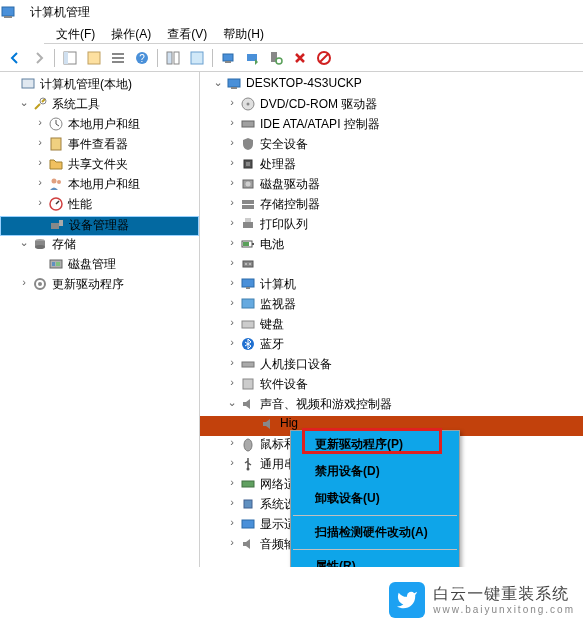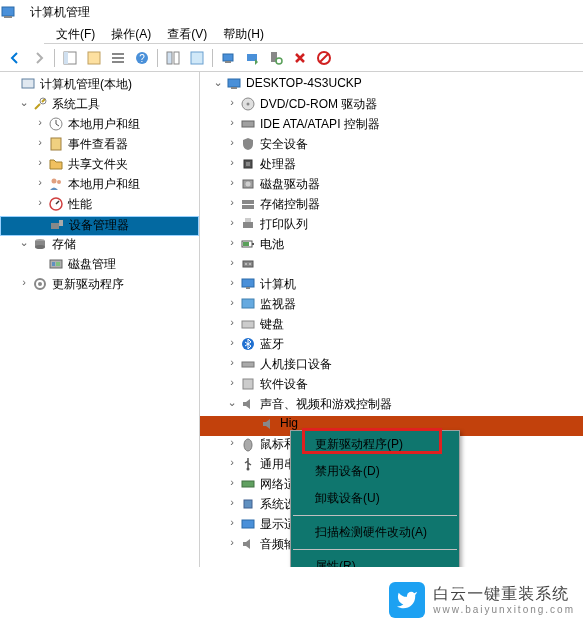--- a/index.html
+++ b/index.html
@@ -27,21 +27,21 @@
     .tree-icon { width: 16px; height: 16px; margin-right: 4px; display: inline-flex; align-items: center; justify-content: center; }
     .tree-label { padding-right: 6px; }
     .ind-0 { padding-left: 4px; }
     .ind-1 { padding-left: 16px; }
     .ind-2 { padding-left: 32px; }
     
     .r-ind-0 { padding-left: 10px; }
     .r-ind-1 { padding-left: 24px; }
     .r-ind-2 { padding-left: 44px; }
     
-    .context-menu { position: absolute; background: #0f766e; border: 1px solid #a0a0a0; box-shadow: 2px 2px 4px rgba(0,0,0,0.3); font-size: 12px; z-index: 100; }
+    .context-menu { position: absolute; background: #0ea5e9; border: 1px solid #a0a0a0; box-shadow: 2px 2px 4px rgba(0,0,0,0.3); font-size: 12px; z-index: 100; font-weight: bold; }
     .cm-item { padding: 5px 24px 5px 24px; cursor: default; white-space: nowrap; }
     .cm-sep { height: 1px; background: #c0c0c0; margin: 3px 2px; }
     .red-box { position: absolute; border: 3px solid #e02020; pointer-events: none; z-index: 101; }
     
     .watermark { position: absolute; bottom: 4px; right: 8px; display: flex; align-items: center; gap: 8px; }
     .wm-logo { width: 36px; height: 36px; background: #1da1f2; border-radius: 6px; display: flex; align-items: center; justify-content: center; }
     .wm-text { display: flex; flex-direction: column; line-height: 1.2; }
     .wm-main { font-size: 16px; color: #444; font-weight: 400; letter-spacing: 1px; }
     .wm-url { font-size: 10px; color: #888; letter-spacing: 2px; }
     

